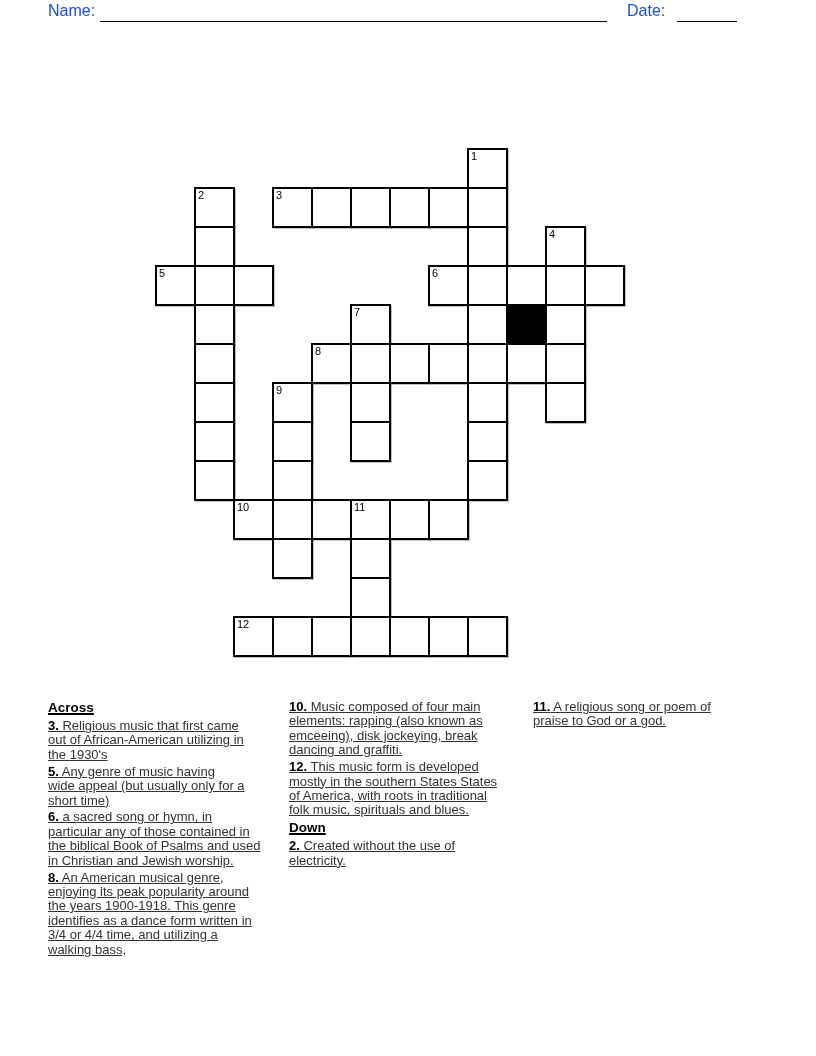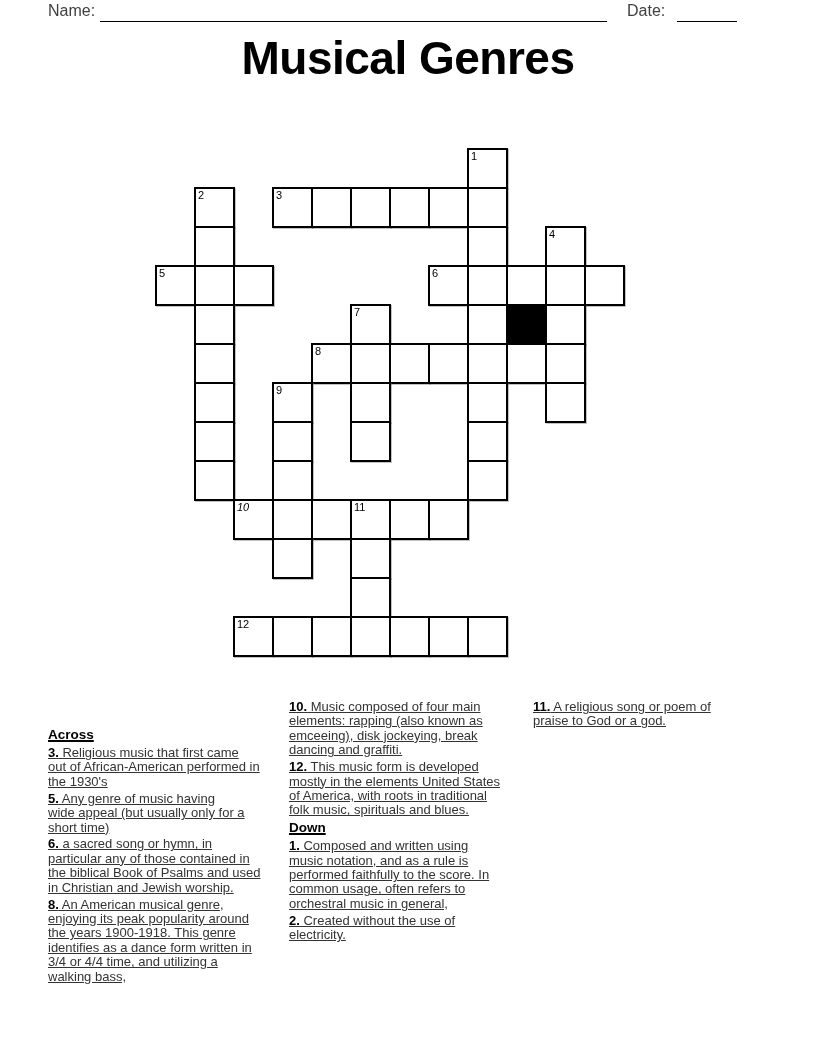--- a/index.html
+++ b/index.html
@@ -1,21 +1,21 @@
 <!DOCTYPE html>
 <html><head>
 <meta charset="utf-8">
 <style>
   html,body{margin:0;padding:0;background:#fff;}
   .page{
     position:relative;width:816px;height:1056px;background:#ffffff;
     font-family:"Liberation Sans",sans-serif;color:#000;overflow:hidden;
   }
   
-  .hdr-label{position:absolute;top:2px;font-size:16px;color:#404040;}
+  .hdr-label{position:absolute;top:2px;font-size:16px;color:#1d4ed8;}
   .fill-line{position:absolute;top:0;height:21px;border-bottom:1.5px solid #000;}
   #name-label{left:48px;}
   #name-line{left:100px;width:507px;}
   #date-label{left:627px;}
   #date-line{left:677px;width:60px;}
   
   .title{
     position:absolute;left:0;right:0;top:33px;margin:0;
     text-align:center;font-size:46px;font-weight:600;color:#000;
     letter-spacing:-0.5px;line-height:1.1;
@@ -27,21 +27,21 @@
     border:2px solid #000;background:#fff;
     box-shadow:1px 1px 0 rgba(120,120,120,0.45);
   }
   .cell.black{background:#000;}
   .cellnum{
     position:absolute;top:0;left:2px;font-size:11px;line-height:13px;color:#000;
   }
   
   #clues{position:absolute;left:0;top:700px;width:816px;font-size:13px;line-height:14.4px;color:#333;}
   .clue-col{position:absolute;top:0;white-space:nowrap;}
-  #cluecol-0{left:48px;margin-top:27px;}
+  #cluecol-0{left:48px;}
   #cluecol-1{left:289px;}
   #cluecol-2{left:533px;}
   .clue-head{
     font-size:13.5px;font-weight:700;color:#000;line-height:15px;
     text-decoration:underline;text-decoration-thickness:1.5px;
     margin:0 0 4px 0;
   }
   .clue{margin:0 0 2.5px 0;text-decoration:underline;}
   .clue b{color:#000;font-weight:700;}
   .clue-line{white-space:nowrap;}
@@ -49,21 +49,20 @@
 </head>
 <body>
 
 <div class="page">
 
   <span class="hdr-label" id="name-label">Name:</span>
   <div class="fill-line" id="name-line"></div>
   <span class="hdr-label" id="date-label">Date:</span>
   <div class="fill-line" id="date-line"></div>
 
-  <h1 class="title">Musical Genres</h1>
 
   <div id="grid">
       <div class="cell" style="left: 312px; top: 0px;">
         <span class="cellnum">1</span>
       </div>
       <div class="cell" style="left: 39px; top: 39px;">
         <span class="cellnum">2</span>
       </div>
       <div class="cell" style="left: 117px; top: 39px;">
         <span class="cellnum">3</span>
@@ -114,21 +113,21 @@
       <div class="cell" style="left: 195px; top: 234px;"></div>
       <div class="cell" style="left: 312px; top: 234px;"></div>
       <div class="cell" style="left: 390px; top: 234px;"></div>
       <div class="cell" style="left: 39px; top: 273px;"></div>
       <div class="cell" style="left: 117px; top: 273px;"></div>
       <div class="cell" style="left: 195px; top: 273px;"></div>
       <div class="cell" style="left: 312px; top: 273px;"></div>
       <div class="cell" style="left: 39px; top: 312px;"></div>
       <div class="cell" style="left: 117px; top: 312px;"></div>
       <div class="cell" style="left: 312px; top: 312px;"></div>
-      <div class="cell" style="left: 78px; top: 351px; font-style: italic;">
+      <div class="cell" style="left: 78px; top: 351px;">
         <span class="cellnum">10</span>
       </div>
       <div class="cell" style="left: 117px; top: 351px;"></div>
       <div class="cell" style="left: 156px; top: 351px;"></div>
       <div class="cell" style="left: 195px; top: 351px;">
         <span class="cellnum">11</span>
       </div>
       <div class="cell" style="left: 234px; top: 351px;"></div>
       <div class="cell" style="left: 273px; top: 351px;"></div>
       <div class="cell" style="left: 117px; top: 390px;"></div>
@@ -143,21 +142,21 @@
       <div class="cell" style="left: 234px; top: 468px;"></div>
       <div class="cell" style="left: 273px; top: 468px;"></div>
       <div class="cell" style="left: 312px; top: 468px;"></div>
     </div>
 
   <div id="clues">
     <div class="clue-col" id="cluecol-0">
         <div class="clue-head">Across</div>
         <div class="clue">
           <div class="clue-line"><b>3.</b> Religious music that first came</div>
-          <div class="clue-line">out of African-American performed in</div>
+          <div class="clue-line">out of African-American utilizing in</div>
           <div class="clue-line">the 1930's</div>
         </div>
         <div class="clue">
           <div class="clue-line"><b>5.</b> Any genre of music having</div>
           <div class="clue-line">wide appeal (but usually only for a</div>
           <div class="clue-line">short time)</div>
         </div>
         <div class="clue">
           <div class="clue-line"><b>6.</b> a sacred song or hymn, in</div>
           <div class="clue-line">particular any of those contained in</div>
@@ -175,33 +174,26 @@
       </div>
     <div class="clue-col" id="cluecol-1">
         <div class="clue">
           <div class="clue-line"><b>10.</b> Music composed of four main</div>
           <div class="clue-line">elements: rapping (also known as</div>
           <div class="clue-line">emceeing), disk jockeying, break</div>
           <div class="clue-line">dancing and graffiti.</div>
         </div>
         <div class="clue">
           <div class="clue-line"><b>12.</b> This music form is developed</div>
-          <div class="clue-line">mostly in the elements United States</div>
+          <div class="clue-line">mostly in the southern States States</div>
           <div class="clue-line">of America, with roots in traditional</div>
           <div class="clue-line">folk music, spirituals and blues.</div>
         </div>
         <div class="clue-head">Down</div>
         <div class="clue">
-          <div class="clue-line"><b>1.</b> Composed and written using</div>
-          <div class="clue-line">music notation, and as a rule is</div>
-          <div class="clue-line">performed faithfully to the score. In</div>
-          <div class="clue-line">common usage, often refers to</div>
-          <div class="clue-line">orchestral music in general,</div>
-        </div>
-        <div class="clue">
           <div class="clue-line"><b>2.</b> Created without the use of</div>
           <div class="clue-line">electricity.</div>
         </div>
       </div>
     <div class="clue-col" id="cluecol-2">
         <div class="clue">
           <div class="clue-line"><b>11.</b> A religious song or poem of</div>
           <div class="clue-line">praise to God or a god.</div>
         </div>
       </div>

